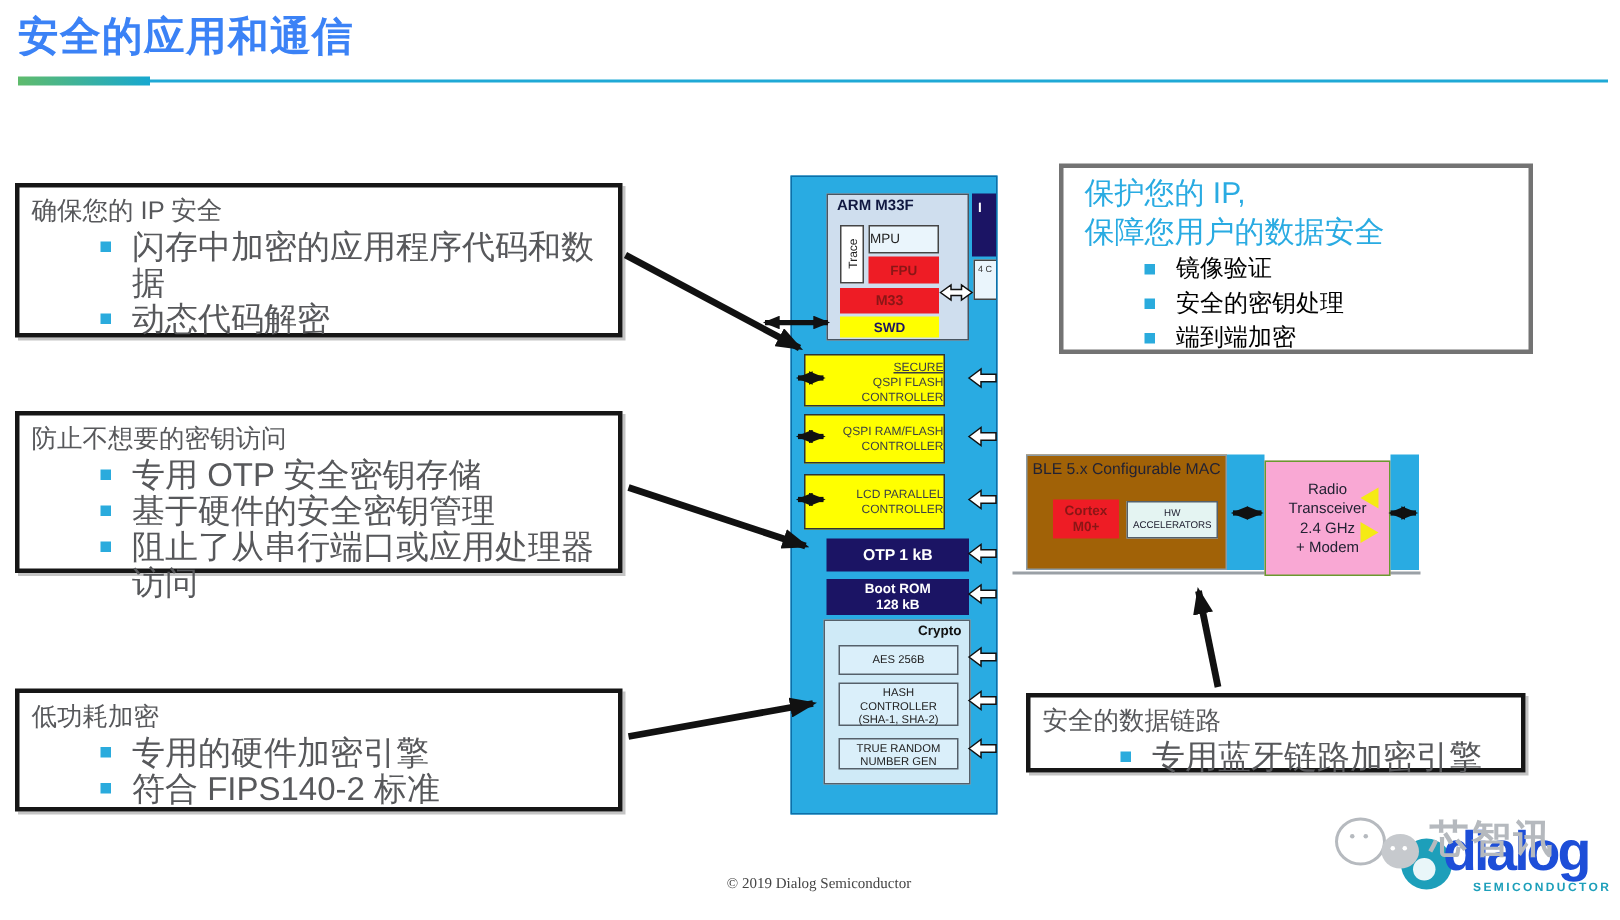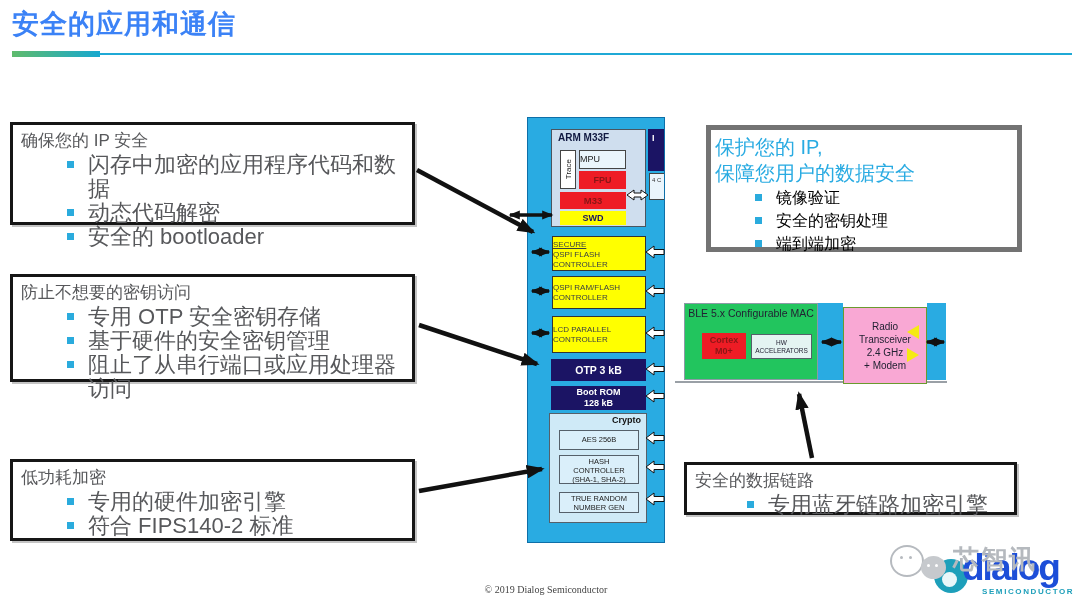--- a/index.html
+++ b/index.html
@@ -14,21 +14,21 @@
 
   
   .callout{background:#fff;border:3px solid #161616;box-shadow:2px 2px 0 rgba(125,125,125,.45);
            color:#57585b;padding:3px 8px;box-sizing:border-box;}
   .co-title{font-size:17px;line-height:25px;color:#57585b;}
   .b-row{display:flex;align-items:flex-start;line-height:24px;font-size:22px;}
   .b-ind{padding-left:46px;}
   .b-sq{flex:0 0 auto;width:7px;height:7px;background:#2aabdd;margin:8px 14px 0 0;}
 
   
-  .pink-box{border:5px solid #737373;background:#fff;padding:4px 4px;box-sizing:border-box;margin-top:16px;}
+  .pink-box{border:3px solid #737373;background:#fff;padding:4px 14px;box-sizing:border-box;}
   .pink-title{font-size:20px;line-height:26px;color:#29abe2;}
   .pink-box .b-row{font-size:16px;line-height:23px;}
   .pink-box .b-ind{padding-left:40px;}
 
   
   .chip{left:527px;top:117px;width:136px;height:424px;background:#29abe2;border:1px solid #0d6fa8;
         overflow:hidden;z-index:10;}
   .chip .abs{position:absolute;}
   .cpu{left:23px;top:11px;width:95px;height:98px;background:#cfdeee;border:1px solid #4a5560;box-sizing:border-box;}
   .cpu-label{left:6px;top:2px;font-size:10px;font-weight:bold;color:#101840;}
@@ -40,32 +40,32 @@
   .fpu{left:27px;top:41px;width:47px;height:18px;background:#ee1c25;font-size:9px;font-weight:bold;
        color:#8a1616;text-align:center;line-height:18px;}
   .m33{left:8px;top:62px;width:66px;height:17px;background:#ee1c25;font-size:9.5px;font-weight:bold;
        color:#8a1616;text-align:center;line-height:17px;}
   .swd{left:8px;top:81px;width:66px;height:14px;background:#ffff00;font-size:9px;font-weight:bold;
        color:#1b1464;text-align:center;line-height:14px;}
   .navy-cut{left:120px;top:11px;width:22px;height:42px;background:#1b1464;color:#fff;font-size:9px;
             font-weight:bold;padding:4px 0 0 4px;box-sizing:border-box;}
   .periph-cut{left:121px;top:55px;width:20px;height:27px;background:#eaf5fc;border:1px solid #444;
               box-sizing:border-box;font-size:6px;color:#333;padding:3px 0 0 2px;}
-  .yb{left:24px;width:94px;background:#ffff00;border:1px solid #333;box-sizing:border-box;text-align:left;
+  .yb{left:8px;width:94px;background:#ffff00;border:1px solid #333;box-sizing:border-box;text-align:right;
       font-size:8px;line-height:10px;color:#3a3f44;}
   .yb u{text-decoration:underline;}
   .nb{left:23px;width:95px;background:#1b1464;color:#fff;text-align:center;font-weight:bold;box-sizing:border-box;}
   .crypto{left:21px;top:295px;width:98px;height:110px;background:#cfeaf7;border:1px solid #55606a;box-sizing:border-box;}
   .crypto-label{right:5px;top:1px;font-size:9px;font-weight:bold;color:#111;}
   .cb{left:9px;width:80px;background:#daeffa;border:1px solid #55606a;box-sizing:border-box;text-align:center;
       font-size:7.5px;line-height:9px;color:#222;}
 
   
   .ble{left:684px;top:303px;width:262px;height:78px;z-index:10;}
-  .mac{left:0;top:0;width:134px;height:77px;background:#22c55e;border:1px solid #8a9aa5;box-sizing:border-box;}
+  .mac{left:0;top:0;width:134px;height:77px;background:#a16207;border:1px solid #8a9aa5;box-sizing:border-box;}
   .mac-label{left:0;top:3px;width:100%;text-align:center;font-size:10.5px;color:#223;}
   .cortex{left:17px;top:29px;width:44px;height:26px;background:#ee1c25;text-align:center;font-size:9px;
           font-weight:bold;color:#8a1616;line-height:11px;padding-top:2px;box-sizing:border-box;}
   .hwacc{left:66px;top:30px;width:61px;height:25px;background:#e4f4f2;border:1px solid #55606a;text-align:center;
          font-size:6.5px;line-height:8px;color:#223;padding-top:4px;box-sizing:border-box;}
   .strip{top:0;height:77px;background:#29abe2;}
   .radio{left:159px;top:4px;width:84px;height:77px;background:#f9a8d4;border:1px solid #6a9a2e;box-sizing:border-box;
          text-align:center;font-size:10px;line-height:13px;color:#223;padding-top:12px;}
   .tri-l{left:63px;top:17px;width:0;height:0;border-top:7px solid transparent;border-bottom:7px solid transparent;
          border-right:12px solid #f5ea14;}
@@ -101,24 +101,20 @@
   <div class="abs callout" style="left:10px;top:122px;width:405px;height:103px;">
     <div class="co-title">确保您的 IP 安全</div>
     <div class="b-row b-ind">
       <span class="b-sq"></span>
       <span>闪存中加密的应用程序代码和数据</span>
     </div>
     <div class="b-row b-ind">
       <span class="b-sq"></span>
       <span>动态代码解密</span>
     </div>
-    <div class="b-row b-ind">
-      <span class="b-sq"></span>
-      <span>安全的 bootloader</span>
-    </div>
   </div>
 
   <div class="abs callout" style="left:10px;top:274px;width:405px;height:108px;">
     <div class="co-title">防止不想要的密钥访问</div>
     <div class="b-row b-ind">
       <span class="b-sq"></span>
       <span>专用 OTP 安全密钥存储</span>
     </div>
     <div class="b-row b-ind">
       <span class="b-sq"></span>
@@ -162,21 +158,21 @@
       <span>CONTROLLER</span>
     </div>
     <div class="abs yb" style="top:158px;height:33px;padding-top:6px;">
       <span>QSPI RAM/FLASH</span><br>
       <span>CONTROLLER</span>
     </div>
     <div class="abs yb" style="top:198px;height:37px;padding-top:8px;">
       <span>LCD PARALLEL</span><br>
       <span>CONTROLLER</span>
     </div>
-    <div class="abs nb" style="top:241px;height:22px;font-size:10.5px;line-height:22px;">OTP 3 kB</div>
+    <div class="abs nb" style="top:241px;height:22px;font-size:10.5px;line-height:22px;">OTP 1 kB</div>
     <div class="abs nb" style="top:268px;height:24px;font-size:9px;line-height:11px;padding-top:1px;">
       <span>Boot ROM</span><br>
       <span>128 kB</span>
     </div>
 
     <div class="abs crypto">
       <div class="abs crypto-label">Crypto</div>
       <div class="abs cb" style="top:16px;height:20px;line-height:18px;">AES 256B</div>
       <div class="abs cb" style="top:41px;height:29px;padding-top:1px;">
         <span>HASH</span><br>

